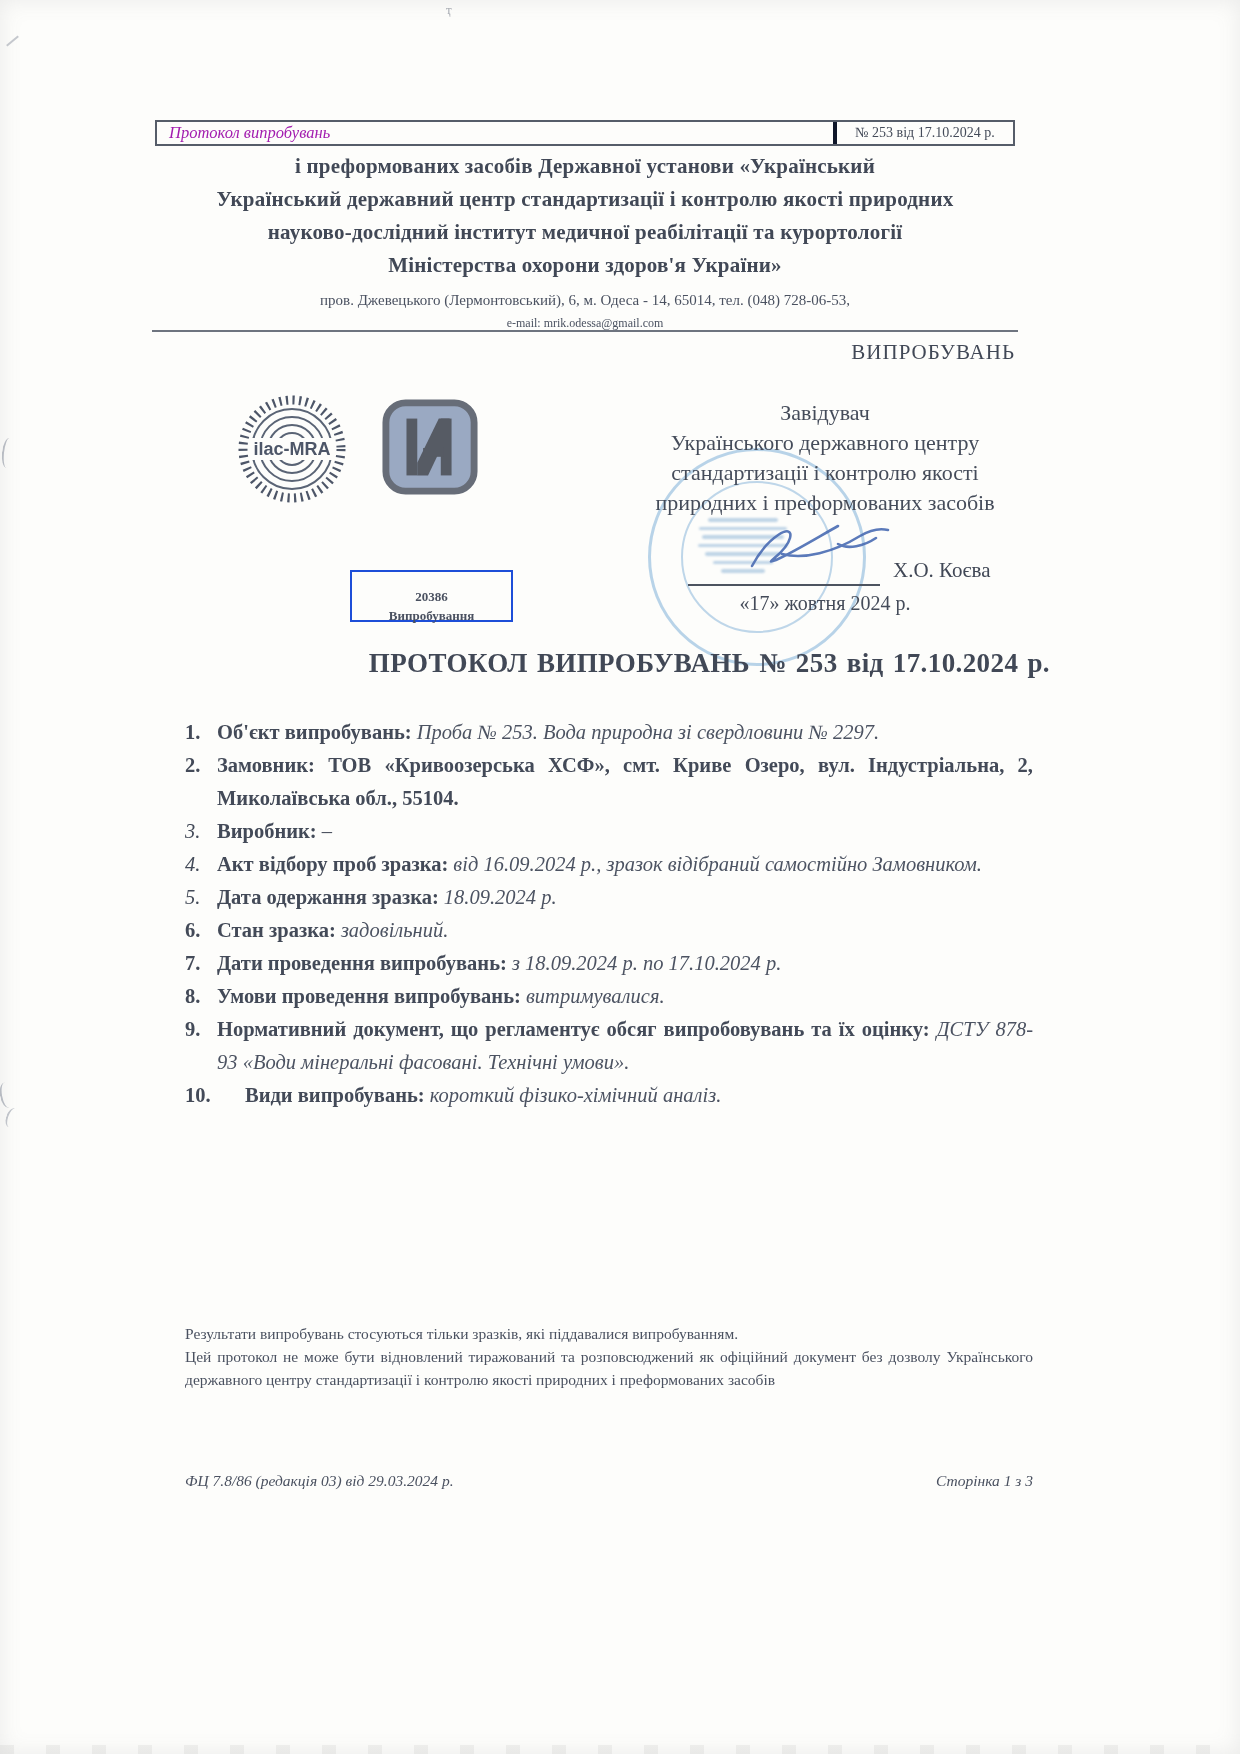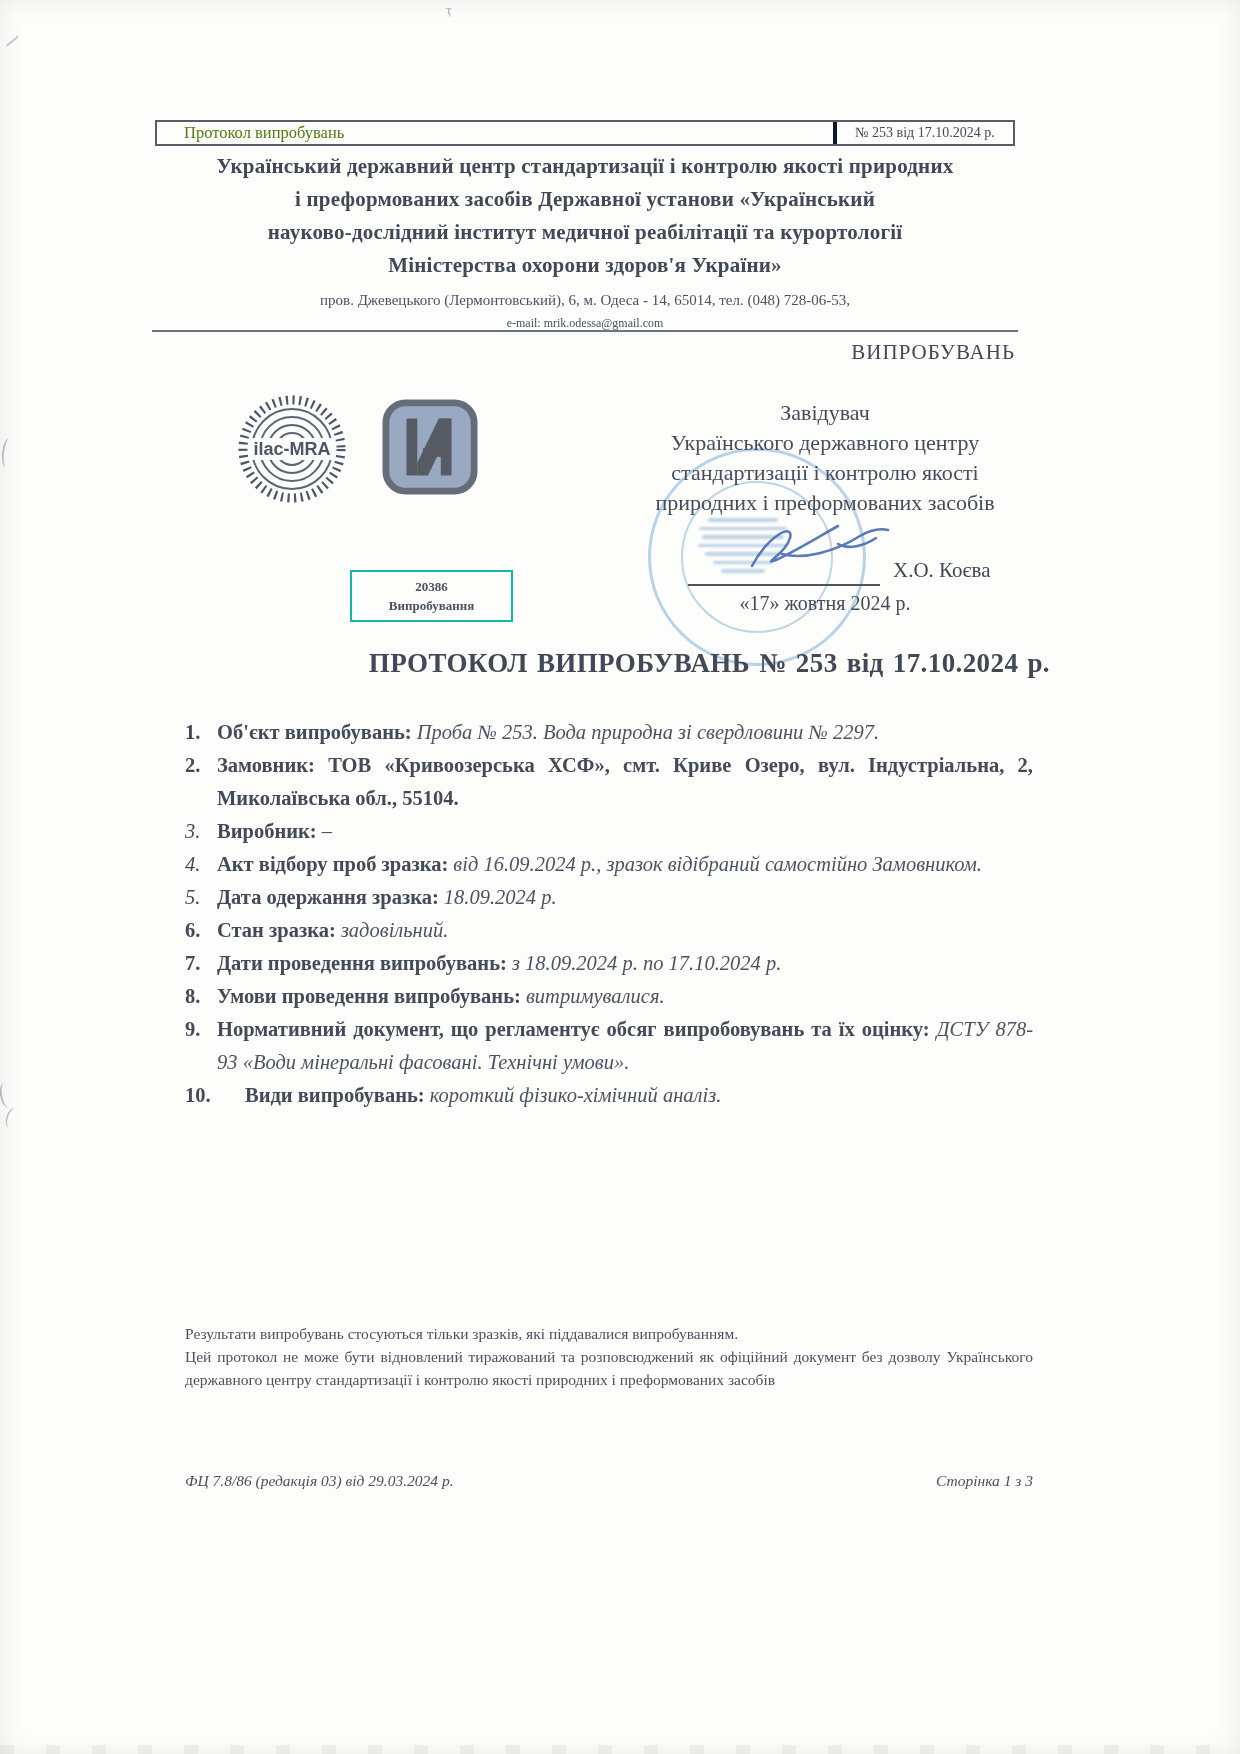--- a/index.html
+++ b/index.html
@@ -9,21 +9,21 @@
     background:#fdfdfb;
     box-shadow: inset 0 0 22px rgba(110,112,118,.13);
     font-family:"Liberation Serif","DejaVu Serif",serif;
     color:#474e5c;
   }
   
   .hbar {
     position:absolute; left:155px; top:120px; width:860px; height:26px;
     border:2px solid #565d69; display:flex; align-items:center;
   }
-  .hbar-left { flex:1; padding-left:27px; font-size:16.5px; color:#4d7c0f; }
+  .hbar-left { flex:1; padding-left:12px; font-style:italic; font-size:16.5px; color:#a21caf; }
   .hbar-right {
     width:180px; height:100%; border-left:4px solid #0f172a;
     display:flex; align-items:center; justify-content:center;
     font-size:14px; color:#444b59;
   }
   
   .org { position:absolute; left:120px; top:150px; width:930px; text-align:center; }
   .org-line { font-weight:bold; font-size:21px; line-height:33px; color:#414856; letter-spacing:.2px; }
   .org-addr { font-size:15px; line-height:23px; color:#4a5160; margin-top:7px; }
   .org-mail { font-size:12px; line-height:23px; color:#4a5160; }
@@ -50,21 +50,21 @@
   .stamp-text i:nth-child(3){width:82px;} .stamp-text i:nth-child(4){width:90px;}
   .stamp-text i:nth-child(5){width:76px;} .stamp-text i:nth-child(6){width:60px;}
   .stamp-text i:nth-child(7){width:44px;}
   
   .sig-svg { position:absolute; left:742px; top:514px; pointer-events:none; }
   
   .ilac { position:absolute; left:237px; top:394px; }
   .naau { position:absolute; left:381px; top:398px; }
   .naau-box {
     position:absolute; left:350px; top:570px; width:163px; height:52px;
-    border:2px solid #14b8a6; text-align:center; padding-top:5px;
+    border:2px solid #1d4ed8; text-align:center; padding-top:15px;
   }
   .naau-box div { font-size:13px; font-weight:bold; line-height:19px; color:#4a5160; }
   
   .doc-title { position:absolute; left:120px; top:648px; width:930px; text-align:right;
     font-size:27px; font-weight:bold; color:#414856; letter-spacing:.4px; word-spacing:2px; }
   
   .plist { position:absolute; left:185px; top:716px; width:848px; font-size:20.5px; color:#434a58; }
   .plist .li { position:relative; padding-left:32px; line-height:33px; list-style:none; }
   .plist .li.just { text-align:justify; text-align-last:left; }
   .plist .num { position:absolute; left:0; top:0; font-weight:bold; }
@@ -94,22 +94,22 @@
 <body>
 
 <div class="page">
 
   <div class="hbar">
     <div class="hbar-left">Протокол випробувань</div>
     <div class="hbar-right">№ 253 від 17.10.2024 р.</div>
   </div>
 
   <div class="org">
+    <div class="org-line">і преформованих засобів Державної установи «Український</div>
     <div class="org-line">Український державний центр стандартизації і контролю якості природних</div>
-    <div class="org-line">і преформованих засобів Державної установи «Український</div>
     <div class="org-line">науково-дослідний інститут медичної реабілітації та курортології</div>
     <div class="org-line">Міністерства охорони здоров'я України»</div>
     <div class="org-addr">пров. Джевецького (Лермонтовський), 6, м. Одеса - 14, 65014, тел. (048) 728-06-53,</div>
     <div class="org-mail">e-mail: mrik.odessa@gmail.com</div>
   </div>
   <div class="rule"></div>
 
   <div class="stamp">
     <div class="stamp-text">
       <i></i>

